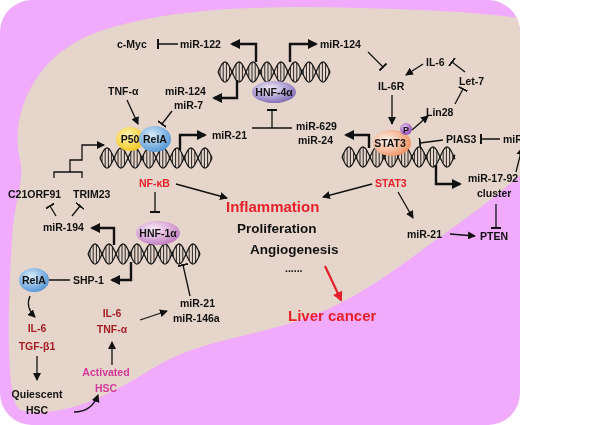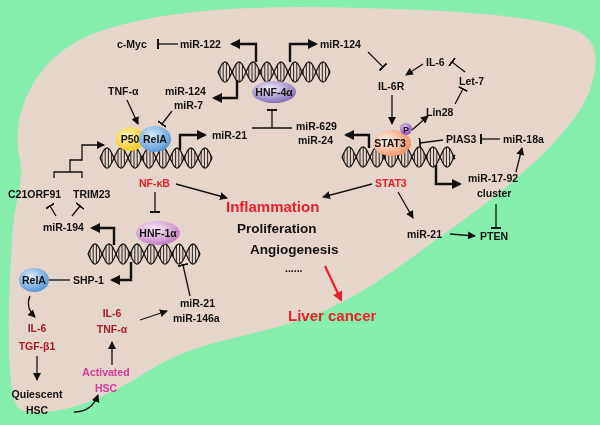--- a/index.html
+++ b/index.html
@@ -1,16 +1,16 @@
 <!DOCTYPE html>
 <html><head>
 <meta charset="utf-8">
 <style>
   html,body{margin:0;padding:0;background:#fff;}
-  #stage{position:relative;width:600px;height:425px;overflow:hidden;background:#86efac;}
+  #stage{position:relative;width:520px;height:425px;overflow:hidden;background:#f0abfc;border-radius:32px;}
   svg{position:absolute;left:0;top:0;}
   .t{font-family:"Liberation Sans",sans-serif;font-weight:bold;font-size:10.5px;fill:#111;}
   .red{fill:#e8202a;}
   .dred{fill:#a51d24;}
   .mag{fill:#d4399b;}
   .big{font-size:15px;}
   .mid{font-size:13.5px;}
   .ln{stroke:#111;stroke-width:1.3;fill:none;}
   .thick{stroke:#111;stroke-width:2.4;fill:none;}
   .dna{stroke:#111;stroke-width:1.2;fill:none;}

